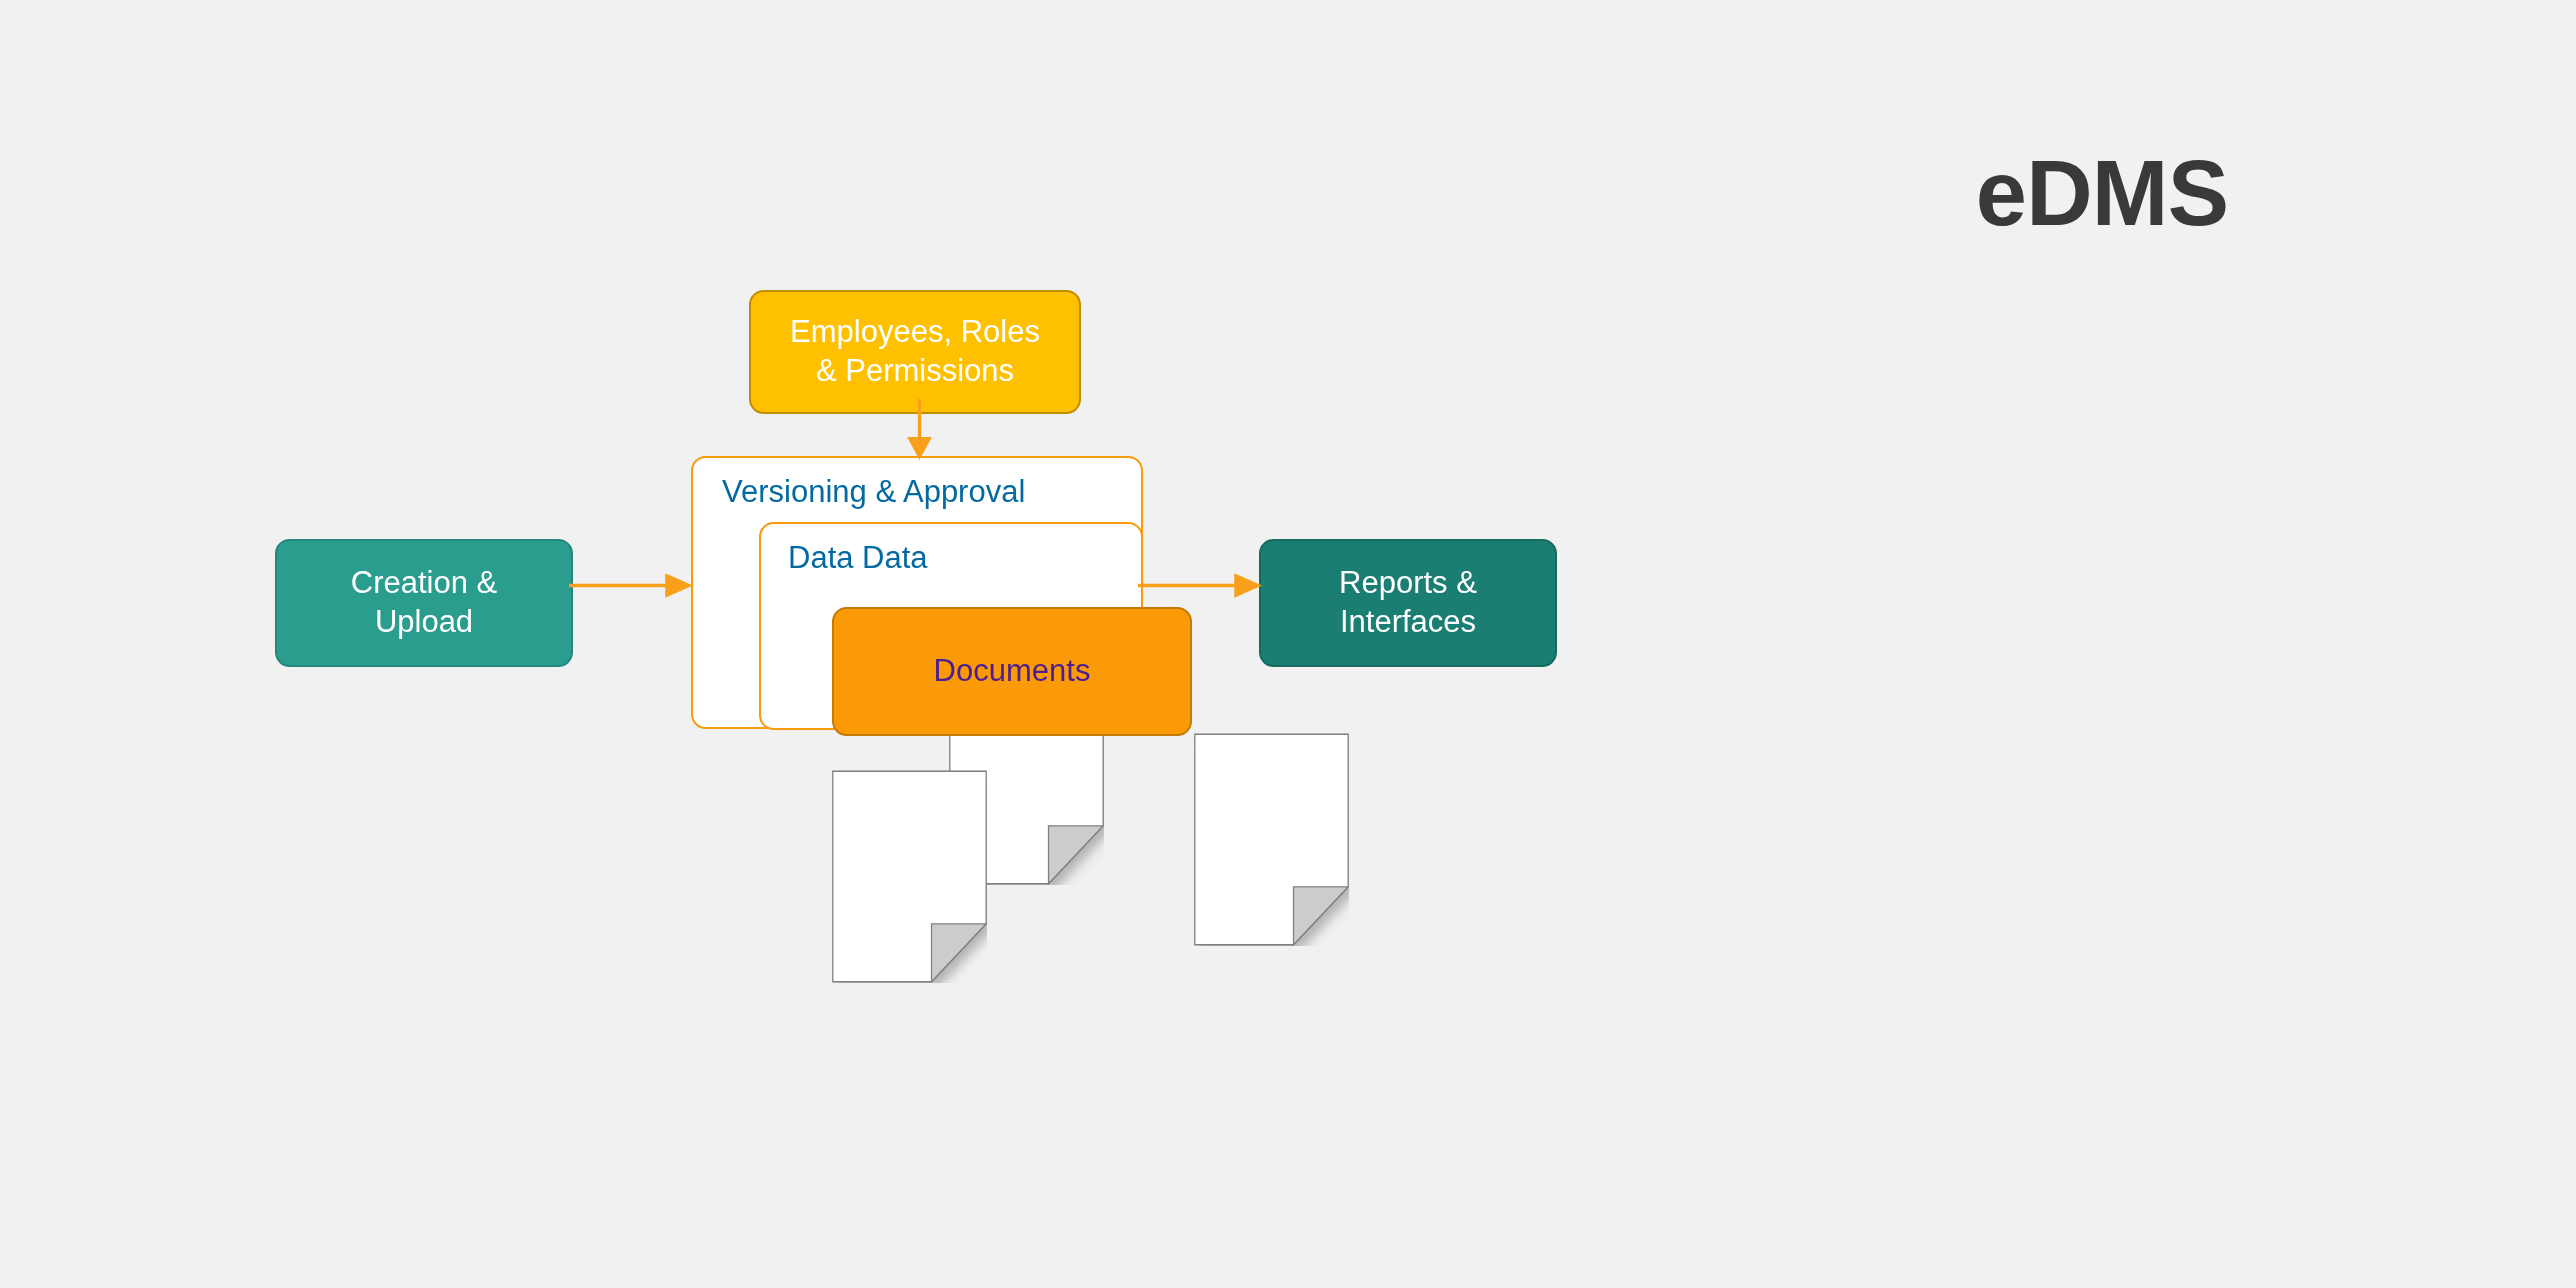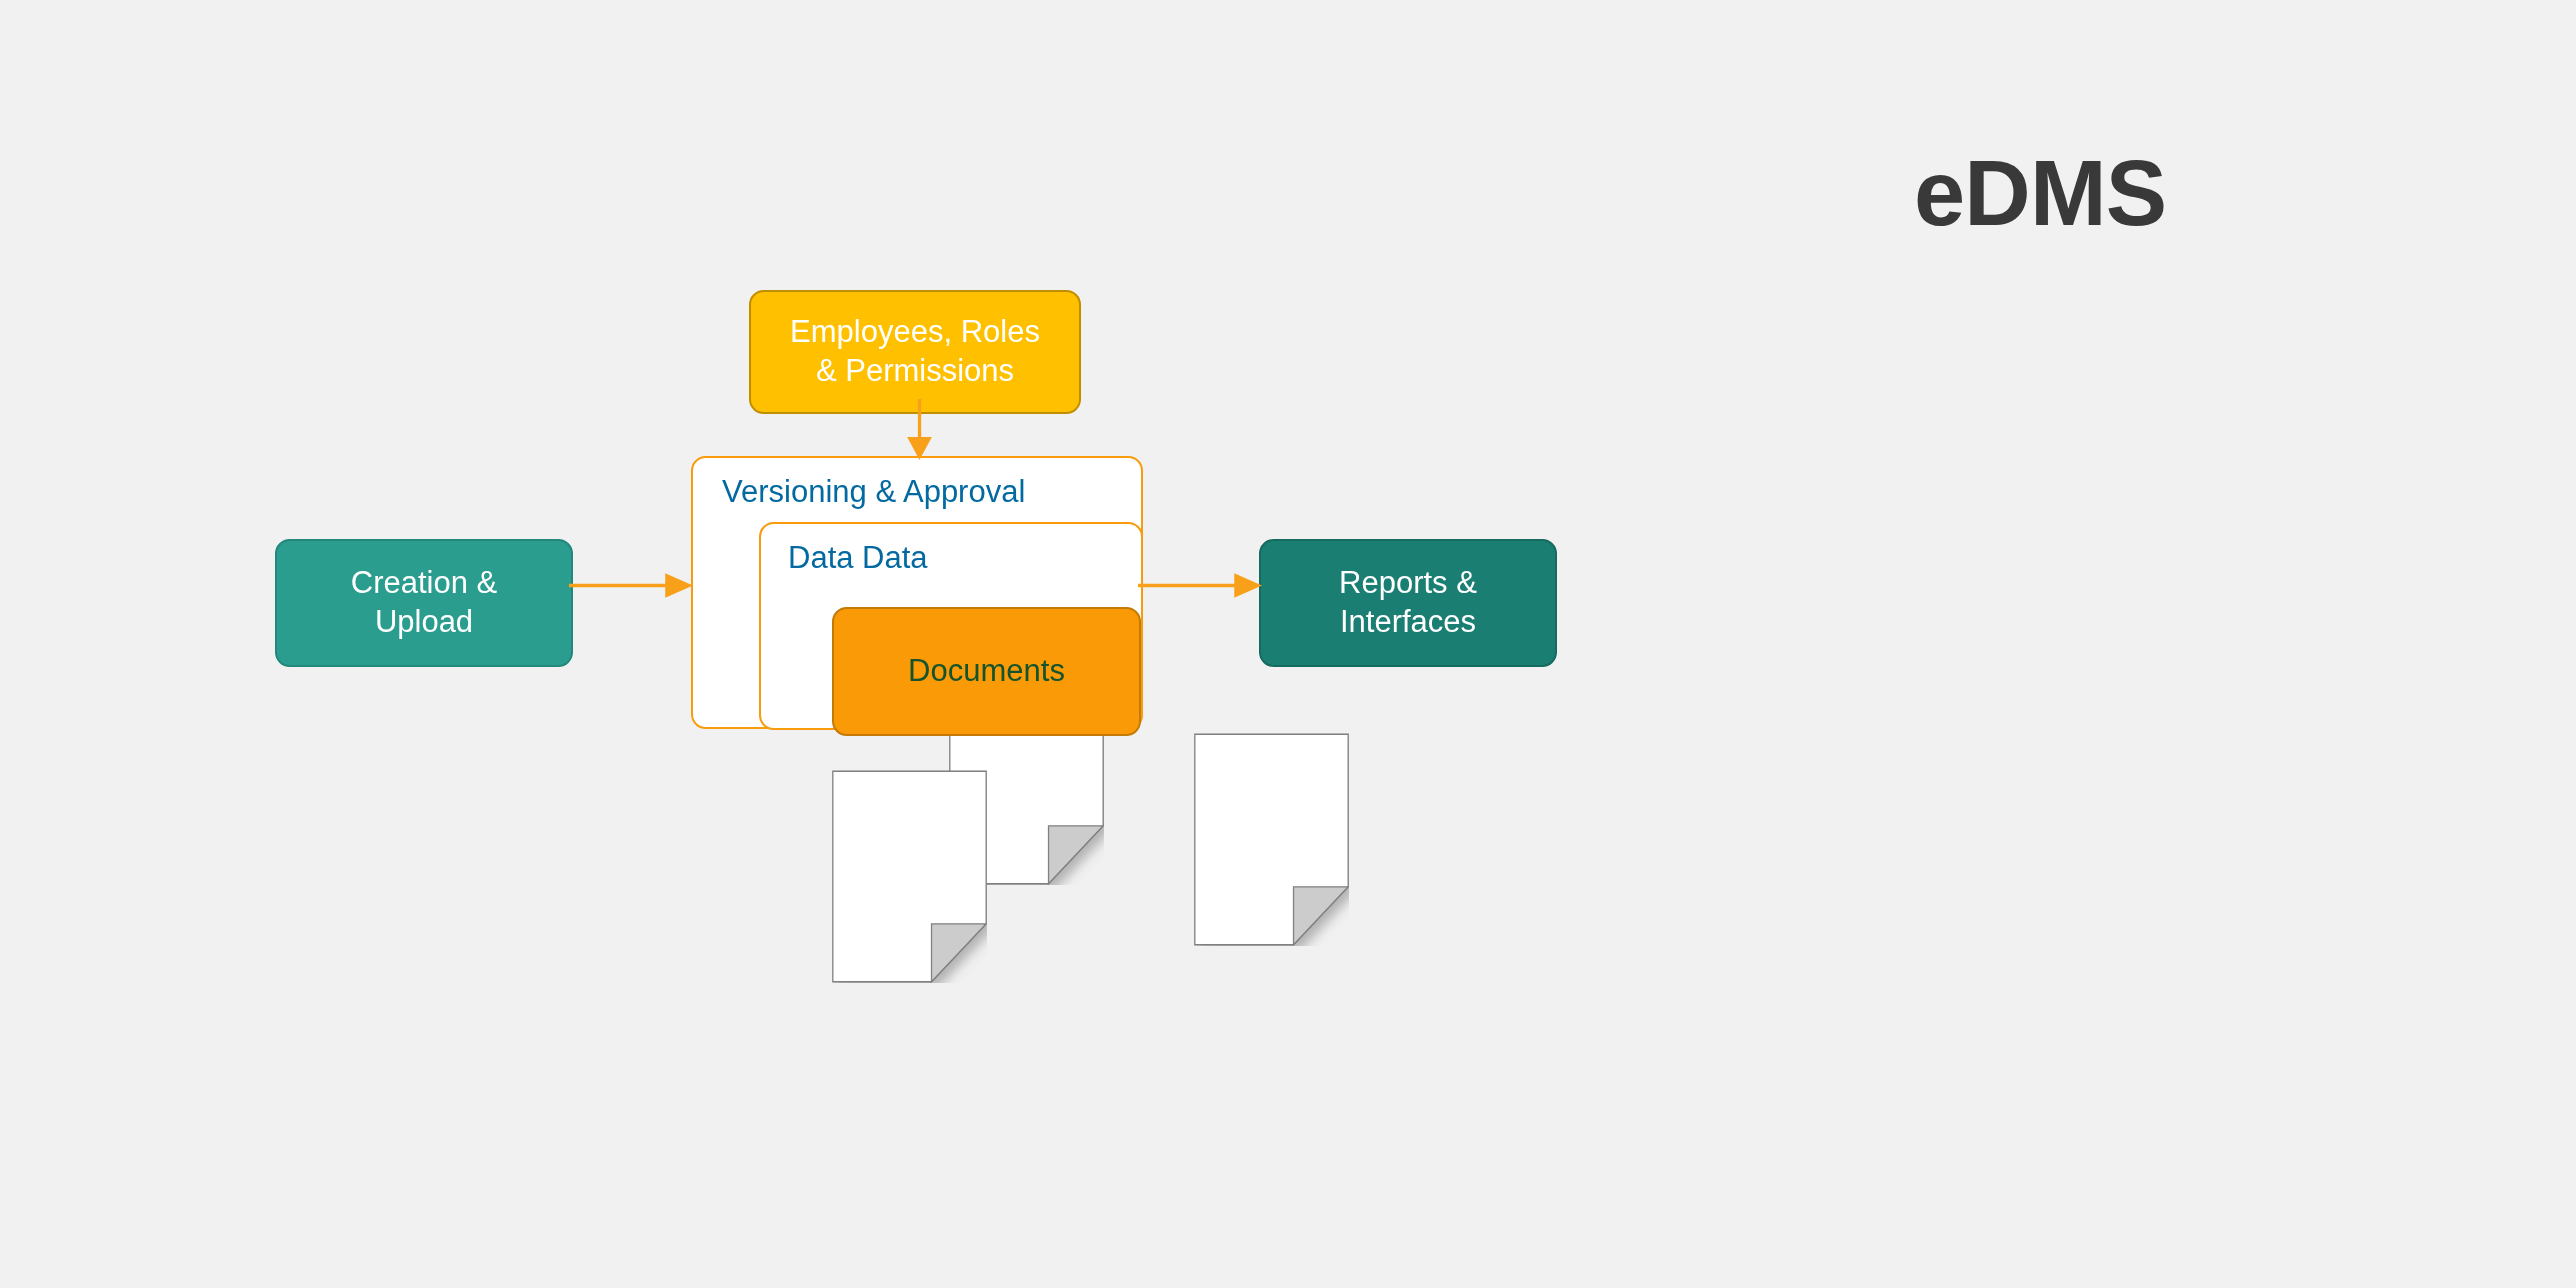--- a/index.html
+++ b/index.html
@@ -21,20 +21,21 @@
     height: 1288px;
     background: #f1f1f1;
   }
 
   
   #title {
     position: absolute;
     left: 1914px;
     top: 147px;
     width: 376px;
+    text-align: center;
     font-size: 92px;
     font-weight: bold;
     color: #393939;
     letter-spacing: -0.8px;
     line-height: 1;
     white-space: nowrap;
   }
 
   
   .box {
@@ -118,25 +119,25 @@
   }
   #label-metadata {
     left: 27px;
     top: 18px;
   }
 
   
   #box-documents {
     left: 832px;
     top: 595px;
-    width: 309px;
+    width: 360px;
     height: 129px;
     background: #f99a06;
     border: 2.5px solid #c47a06;
-    color: #14532d;
+    color: #4c1d95;
     font-size: 31px;
     z-index: 6;
   }
 
   
   .sheet-wrap {
     position: absolute;
     z-index: 2;
   }
   .sheet-wrap svg { display: block; }

